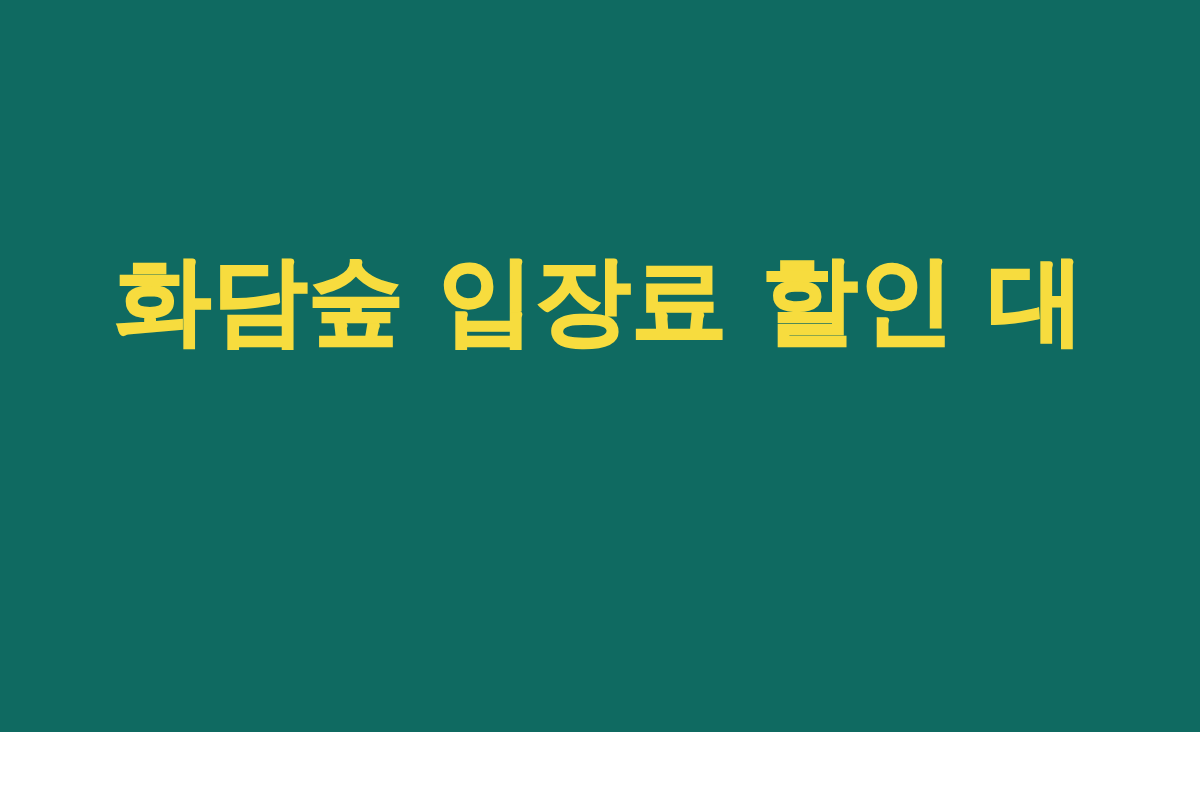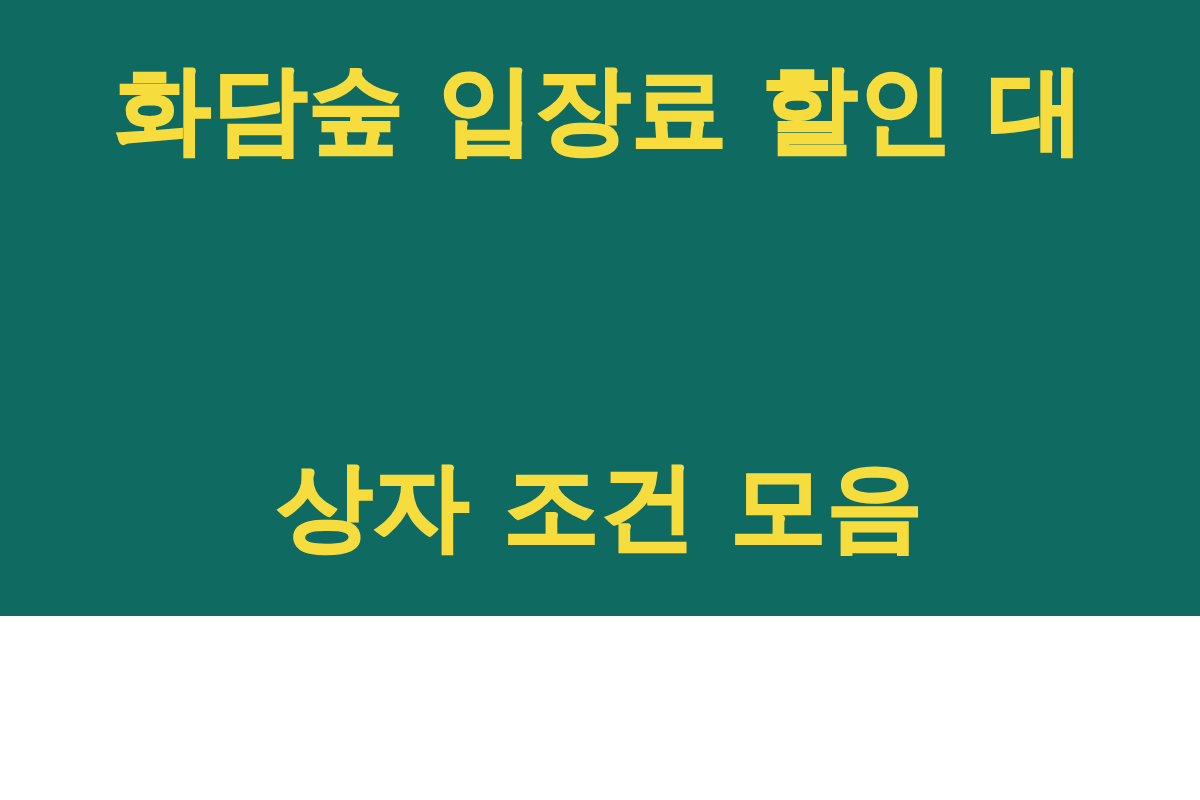--- a/index.html
+++ b/index.html
@@ -13,21 +13,21 @@
 
   body {
     font-family: "Liberation Sans", "DejaVu Sans", sans-serif;
   }
 
   
   .banner {
     position: relative;
     box-sizing: border-box;
     width: 1200px;
-    height: 616px;
+    height: 732px;
     background-color: #0f6a61;       
     display: flex;
     align-items: center;
     justify-content: center;
     user-select: none;
   }
 
   
   .headline {
     margin: 0;
@@ -55,17 +55,16 @@
 </style>
 </head>
 <body>
 
 <div class="banner" style="background-color: rgb(15, 106, 97);">
 
   <h1 class="headline" style="color: rgb(247, 220, 62); -webkit-text-stroke-color: rgb(247, 220, 62);">
 
     <span class="line">화담숲 입장료 할인 대</span>
 
-    <span class="line">상자 조건 모음</span>
 
   </h1>
 
 </div>
 
 </body></html>

